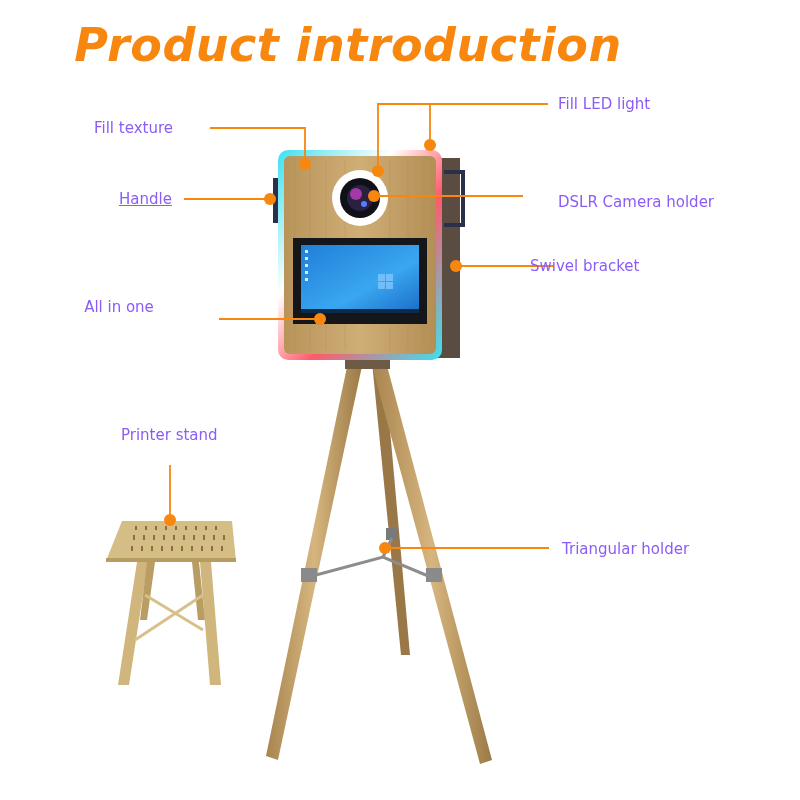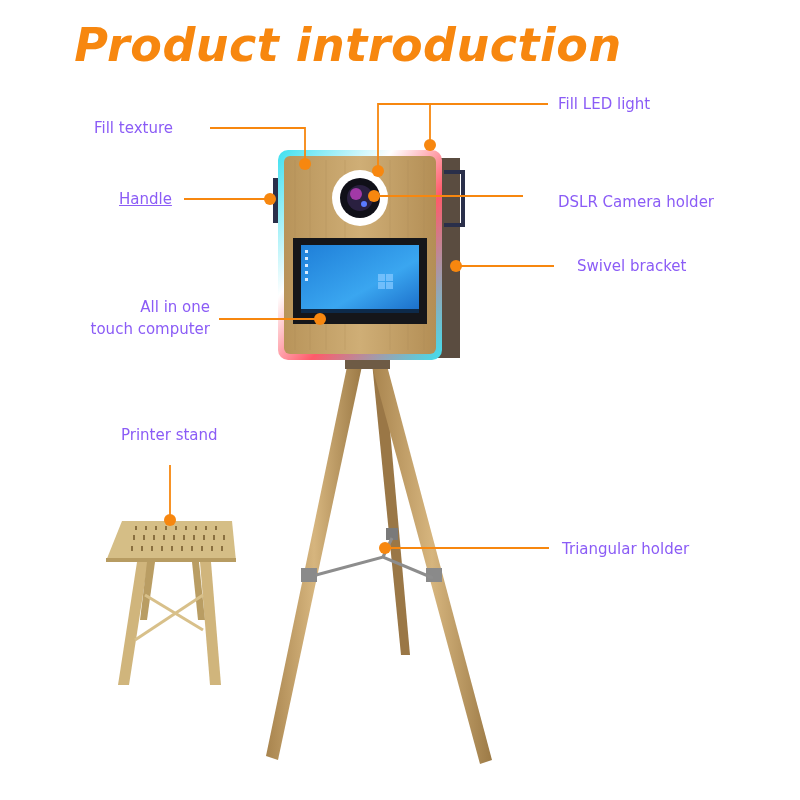--- a/index.html
+++ b/index.html
@@ -177,21 +177,20 @@
     <circle cx="374" cy="196" r="6"></circle>
     <circle cx="456" cy="266" r="6"></circle>
     <circle cx="320" cy="319" r="6"></circle>
     <circle cx="170" cy="520" r="6"></circle>
     <circle cx="385" cy="548" r="6"></circle>
   </g>
 </svg>
 
 <div class="label" style="left:94px;top:117px;">Fill texture</div>
 <div class="label" style="left:119px;top:188px;text-decoration:underline;">Handle</div>
-<div class="label right" style="left:60px;top:296px;width:150px;">
+<div class="label right" style="left:44px;top:296px;width:150px;text-align:center;">
   <div>All in one</div>
-  <div>touch computer</div>
 </div>
 <div class="label" style="left:558px;top:93px;">Fill LED light</div>
 <div class="label" style="left:532px;top:191px;margin-left:26px;">DSLR Camera holder</div>
-<div class="label" style="left:577px;top:255px;">Swivel bracket</div>
+<div class="label" style="left:530px;top:255px;">Swivel bracket</div>
 <div class="label" style="left:121px;top:424px;">Printer stand</div>
 <div class="label" style="left:562px;top:538px;">Triangular holder</div>
 
 </body></html>

